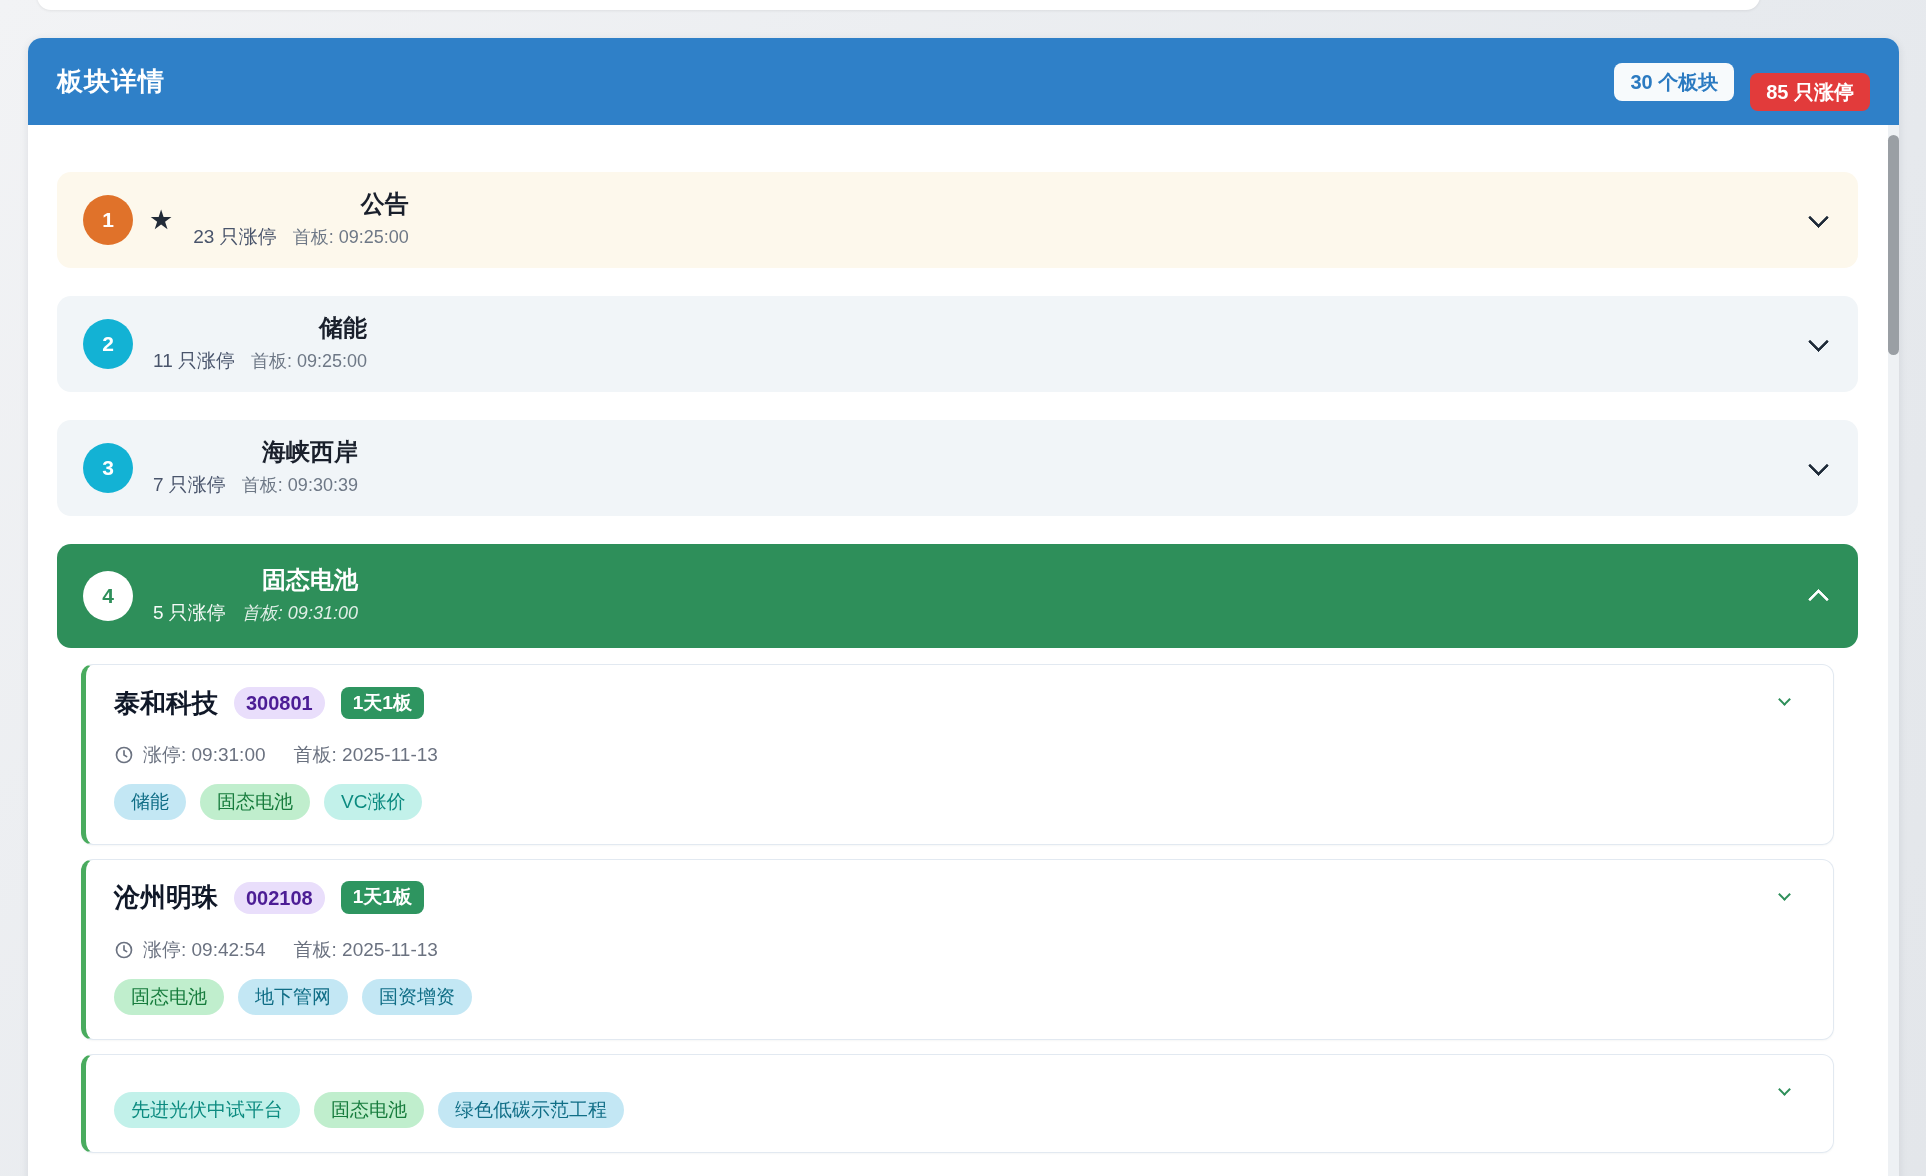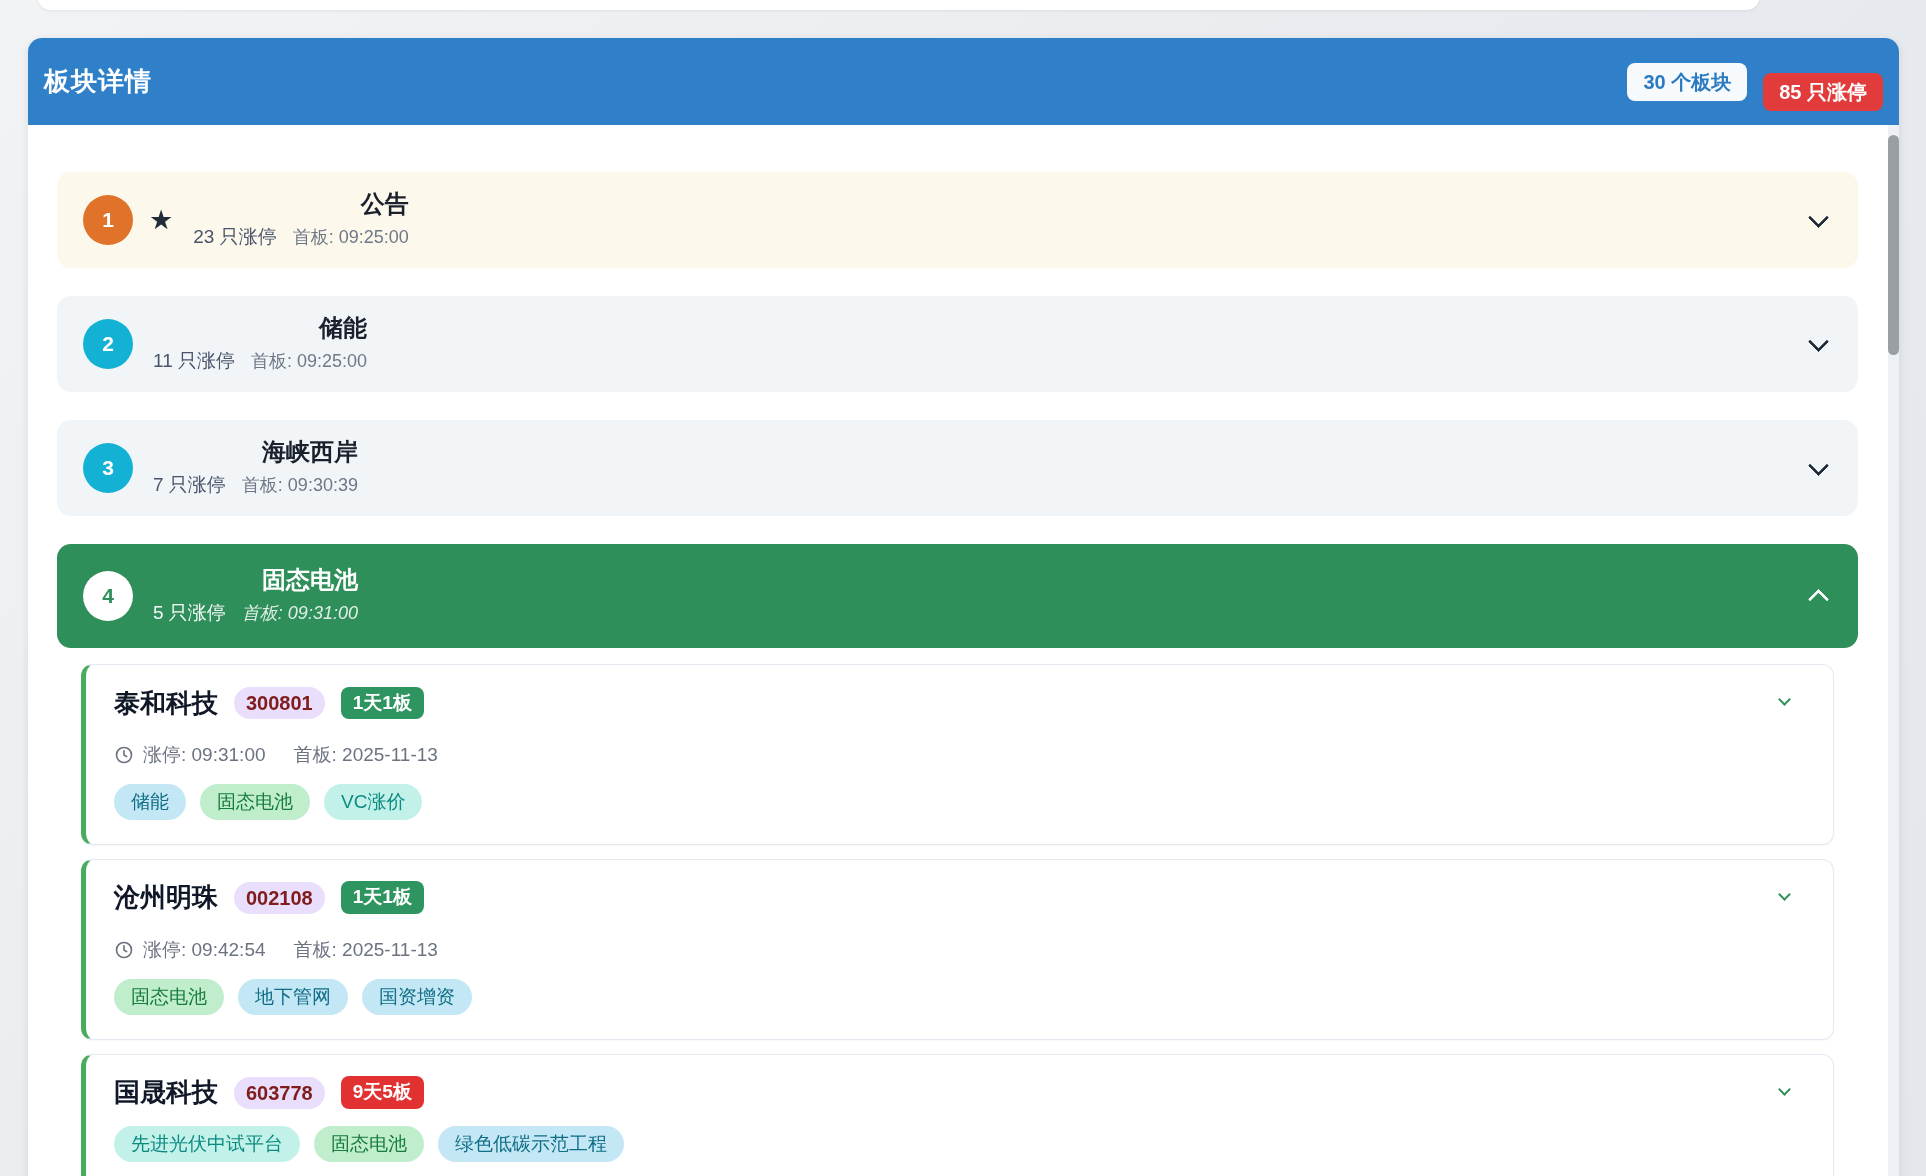--- a/index.html
+++ b/index.html
@@ -14,21 +14,21 @@
     position:absolute; left:37px; top:-18px; width:1723px; height:28px;
     background:#ffffff; border-radius:14px; box-shadow:0 1px 3px rgba(0,0,0,.07);
   }
   .panel {
     position:absolute; left:28px; top:38px; width:1871px; height:1200px;
     background:#ffffff; border-radius:14px 14px 0 0;
     box-shadow:0 2px 8px rgba(30,41,59,.10);
   }
   .panel-header {
     height:87px; background:#2f80c8; border-radius:14px 14px 0 0;
-    display:flex; align-items:center; padding:0 16px;
+    display:flex; align-items:center; padding:0 29px;
   }
   .panel-title { color:#fff; font-size:26px; font-weight:700; letter-spacing:1px; }
   .header-badges { margin-left:auto; display:flex; gap:16px; align-items:center; }
   .badge-pill { font-size:20px; font-weight:700; padding:8px 16px; border-radius:8px; line-height:1.1; }
   .badge-pill--white { background:#f7fafc; color:#2b7ac1; }
   .badge-pill--red { background:#e23b3b; color:#ffffff;margin-top:20px; }
 
   .panel-body { padding:47px 0 0 29px; position:relative; }
 
   
@@ -76,21 +76,21 @@
   
   .stock-list { margin-left:24px; width:1753px; }
   .stock-card {
     position:relative; background:#fff; border:1px solid #e2e9f1;
     border-left:5px solid #49ab5e; border-radius:12px;
     padding:21px 28px 24px 28px; margin-bottom:14px;
     box-shadow:0 1px 2px rgba(30,41,59,.04);
   }
   .stock-title-row { display:flex; align-items:center; gap:16px; height:34px; }
   .stock-name { font-size:26px; font-weight:700; color:#101828; }
-  .stock-code { background:#e9defb; color:#7f1d1d; font-size:20px; font-weight:700;
+  .stock-code { background:#e9defb; color:#4c1d95; font-size:20px; font-weight:700;
     padding:4px 12px; border-radius:16px; line-height:1.2; }
   .board-badge { font-size:19px; font-weight:700; color:#fff; padding:5px 12px;
     border-radius:8px; line-height:1.2; }
   .badge--green { background:#2e9560; }
   .badge--red { background:#e23131; }
   .card-chev { position:absolute; right:44px; top:30px; width:9px; height:9px;
     border-right:2.5px solid #2e8f5a; border-bottom:2.5px solid #2e8f5a; transform:rotate(45deg); }
   .stock-meta { margin-top:22px; display:flex; align-items:center; font-size:19px; color:#6b7280; }
   .clock-icon { margin-right:9px; display:inline-flex; }
   .meta-date { margin-left:28px; }
@@ -225,25 +225,20 @@
     <div class="stock-tags">
   <span class="tag tag--green">固态电池</span>
 
   <span class="tag tag--blue">地下管网</span>
 
   <span class="tag tag--blue">国资增资</span>
 </div>
   </div>
 
   <div class="stock-card">
-    <div class="stock-title-row">
-      <span class="stock-name">国晟科技</span>
-      <span class="stock-code">603778</span>
-      <span class="board-badge badge--red">9天5板</span>
-    </div>
     <div class="card-chev"></div>
     <div class="stock-tags">
   <span class="tag tag--cyan">先进光伏中试平台</span>
 
   <span class="tag tag--green">固态电池</span>
 
   <span class="tag tag--blue">绿色低碳示范工程</span>
 </div>
   </div>
 </div>

